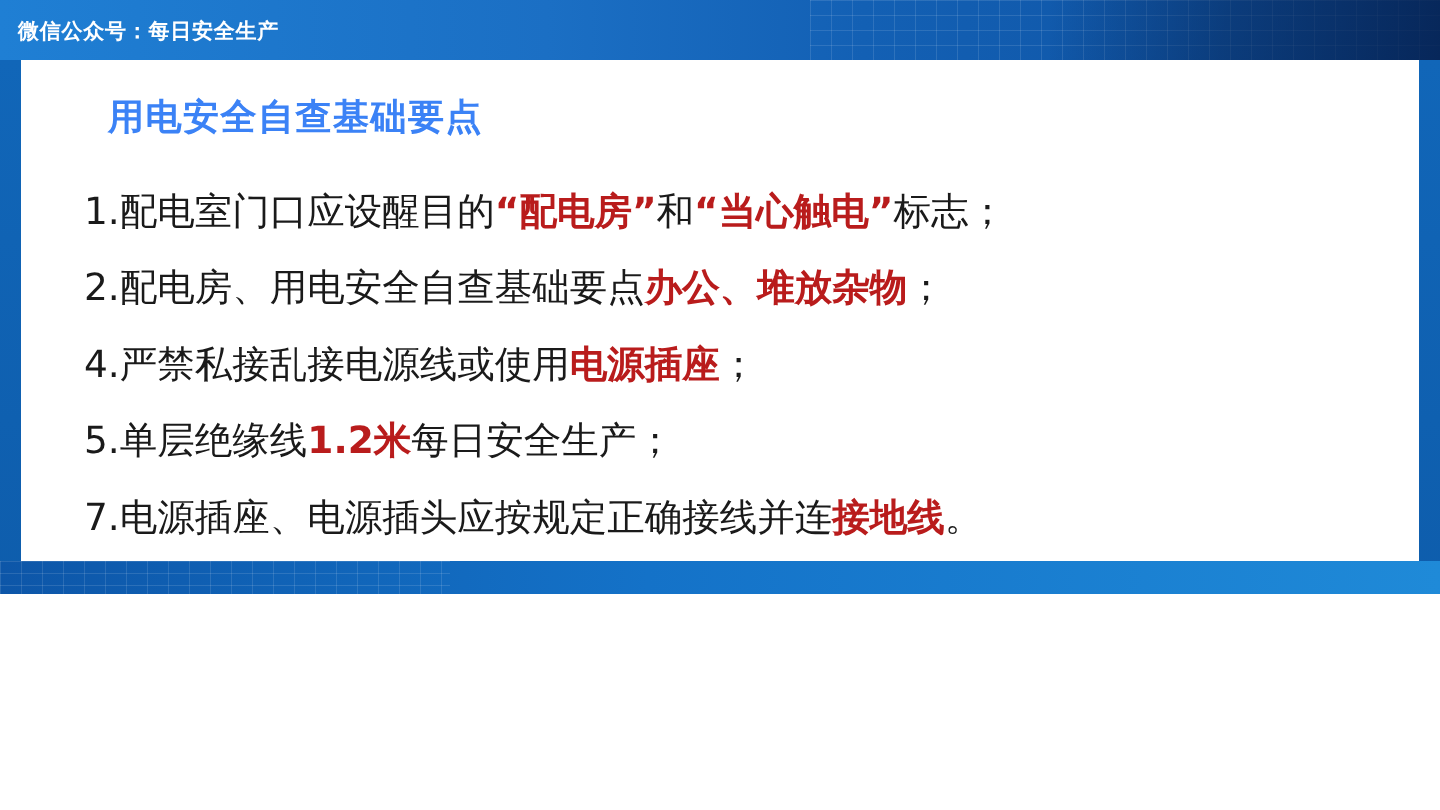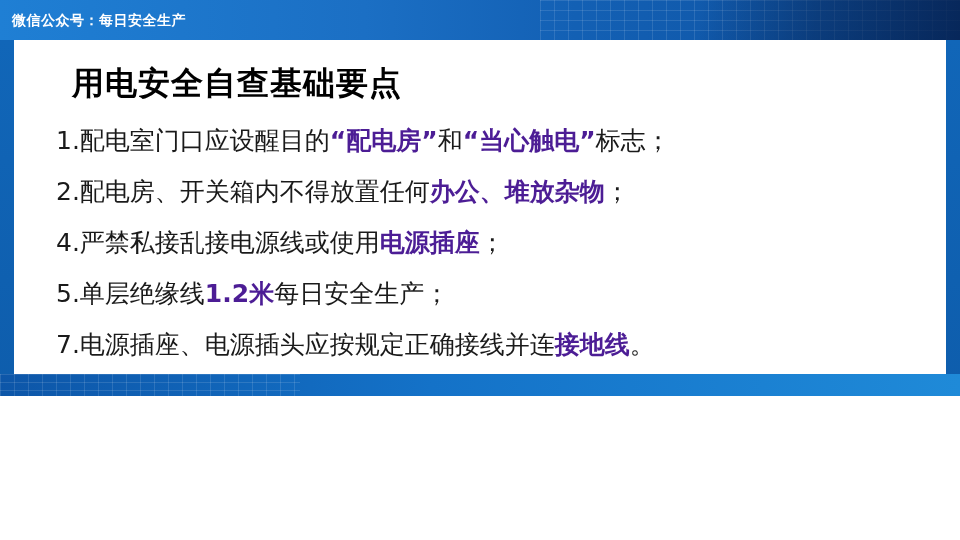--- a/index.html
+++ b/index.html
@@ -91,23 +91,23 @@
       linear-gradient(to right, rgba(255,255,255,0.12) 1px, transparent 1px),
       linear-gradient(to bottom, rgba(255,255,255,0.12) 1px, transparent 1px);
     background-size: 14px 8px;
   }
 
   
   .slide-title {
     position: absolute;
     left: 72px;
     top: 62px;
-    font-size: 32px;
+    font-size: 24px;
     font-weight: bold;
-    color: #000000;
+    color: #3b82f6;
     letter-spacing: 1px;
     white-space: nowrap;
     font-family: "DejaVu Sans", "Liberation Sans", sans-serif;
   }
 
   
   .points {
     position: absolute;
     left: 56px;
     top: 128px;
@@ -124,21 +124,21 @@
   }
   .point-row .seg {
     display: inline;
   }
   .seg.plain {
     color: #1a1a1a;
     font-weight: normal;
     text-align: center;
   }
   .seg.hl {
-    color: #4c1d95;
+    color: #b91c1c;
     font-weight: bold;
   }
   .seg.num {
     color: #1a1a1a;
     font-weight: normal;
   }
 </style>
 </head>
 <body>
 
@@ -150,21 +150,21 @@
     <div class="account-label">微信公众号：每日安全生产</div>
   </div>
 
   <div class="left-bar"></div>
   <div class="right-bar"></div>
 
   <div class="slide-title">用电安全自查基础要点</div>
 
   <div class="points">
       <div class="point-row"><span class="seg num">1.</span><span class="seg plain">配电室门口应设醒目的</span><span class="seg hl">“配电房”</span><span class="seg plain">和</span><span class="seg hl">“当心触电”</span><span class="seg plain">标志；</span></div>
-      <div class="point-row"><span class="seg num">2.</span><span class="seg plain">配电房、开关箱内不得放置任何</span><span class="seg hl">办公、堆放杂物</span><span class="seg plain">；</span></div>
+      <div class="point-row"><span class="seg num">2.</span><span class="seg plain">配电房、用电安全自查基础要点</span><span class="seg hl">办公、堆放杂物</span><span class="seg plain">；</span></div>
       <div class="point-row"><span class="seg num">4.</span><span class="seg plain">严禁私接乱接电源线或使用</span><span class="seg hl">电源插座</span><span class="seg plain">；</span></div>
       <div class="point-row"><span class="seg num">5.</span><span class="seg plain">单层绝缘线</span><span class="seg hl">1.2米</span><span class="seg plain">每日安全生产；</span></div>
       <div class="point-row"><span class="seg num">7.</span><span class="seg plain">电源插座、电源插头应按规定正确接线并连</span><span class="seg hl">接地线</span><span class="seg plain">。</span></div>
     </div>
 
   <div class="bottom-bar">
     <div class="grid-deco"></div>
   </div>
 
 </div>

